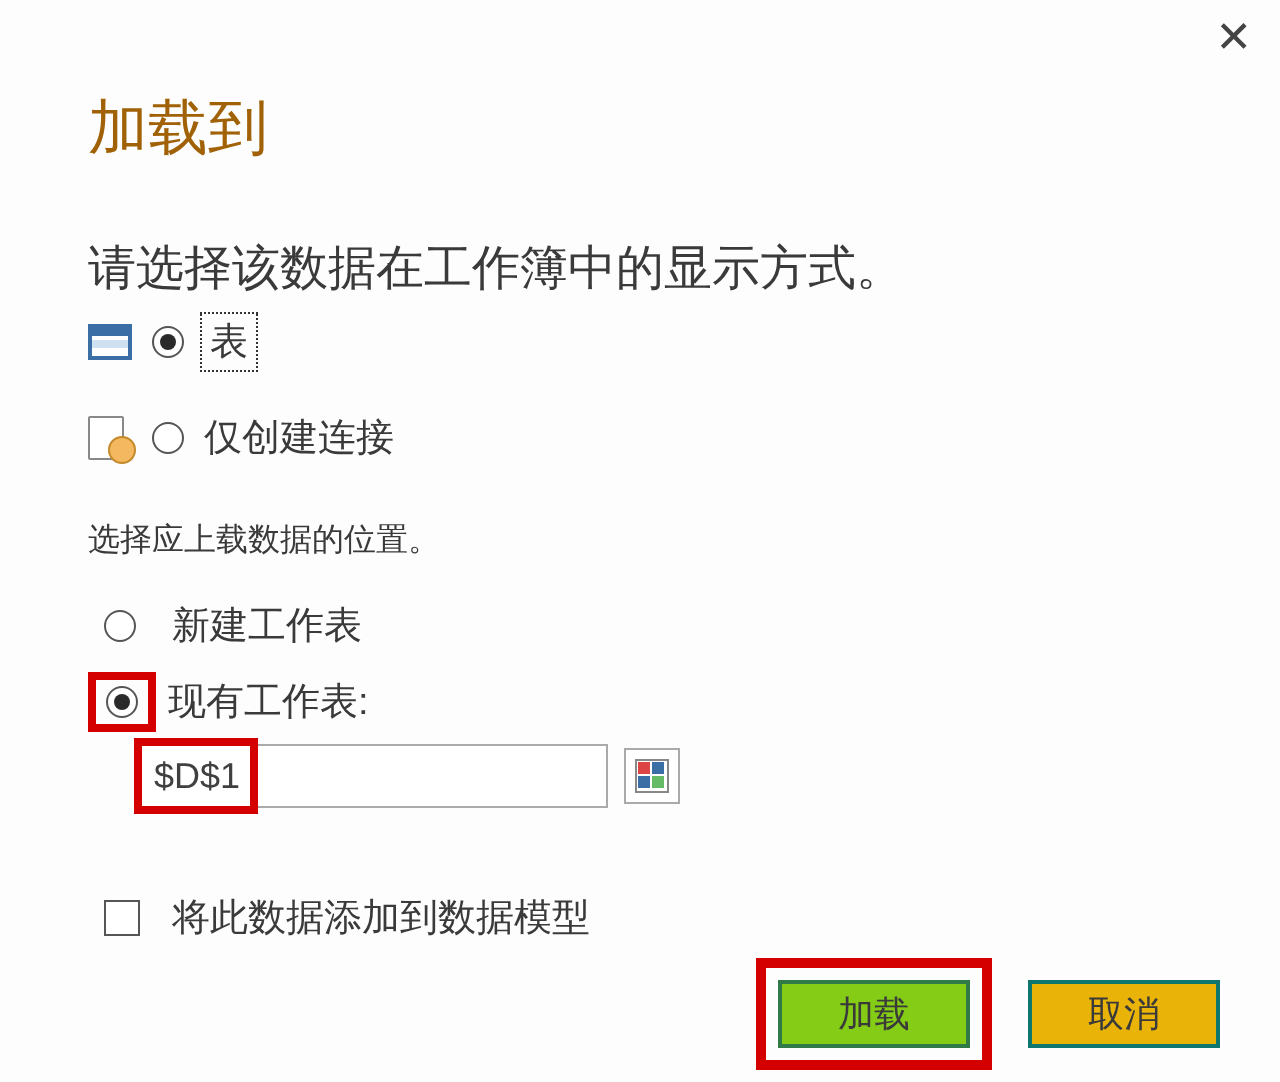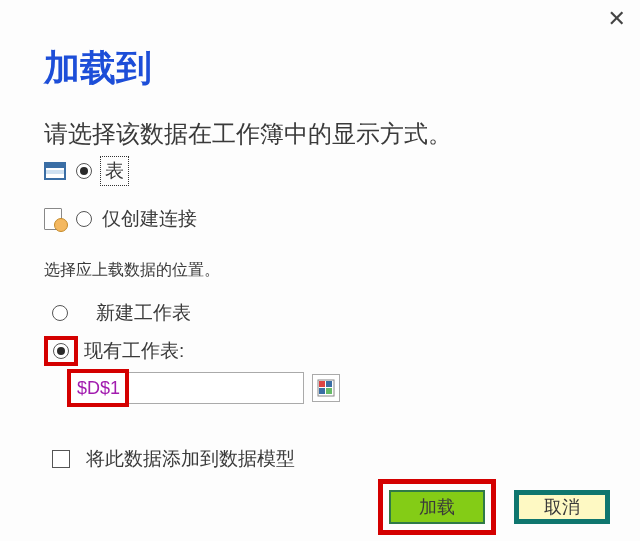--- a/index.html
+++ b/index.html
@@ -18,23 +18,23 @@
       font-size: 22px;
       font-weight: 200;
       color: #444;
       cursor: pointer;
       line-height: 1;
     }
     .dialog-title {
       position: absolute;
       left: 44px;
       top: 44px;
-      font-size: 36px;
-      color: #1d4ed8;
-      font-weight: 700;
+      font-size: 30px;
+      color: #a16207;
+      font-weight: 400;
     }
     .section1-text {
       position: absolute;
       left: 44px;
       top: 118px;
       font-size: 24px;
       color: #3a3a3a;
     }
     .row-table {
       position: absolute;
@@ -121,21 +121,21 @@
       top: 260px;
       font-size: 16px;
       color: #3a3a3a;
     }
     .row-newsheet {
       position: absolute;
       left: 52px;
       top: 300px;
       display: flex;
       align-items: center;
-      gap: 28px;
+      gap: 18px;
     }
     .row-existing {
       position: absolute;
       left: 44px;
       top: 336px;
       display: flex;
       align-items: center;
       gap: 2px;
     }
     .red-box {
@@ -151,21 +151,21 @@
       top: 372px;
       display: flex;
       align-items: flex-start;
       gap: 8px;
     }
     .cell-input {
       width: 234px; height: 32px;
       border: 1px solid #aaa;
       background: #fff;
       font-size: 18px;
-      color: #a21caf;
+      color: #404040;
       padding: 4px 6px;
       display: flex; align-items: center;
       position: relative;
     }
     .cell-input .red-inner {
       position: absolute;
       left: -4px; top: -4px;
       height: calc(100% + 8px);
       width: 62px;
       border: 4px solid #d40000;
@@ -196,22 +196,22 @@
     .buttons {
       position: absolute;
       bottom: 6px;
       right: 30px;
       display: flex;
       gap: 18px;
       align-items: center;
     }
     .btn {
       width: 96px; height: 34px;
-      border: 5px solid #0f766e;
-      background: #fef9c3;
+      border: 2px solid #0f766e;
+      background: #eab308;
       font-size: 18px;
       color: #3a3a3a;
       display: inline-flex;
       align-items: center; justify-content: center;
     }
     .btn.primary {
       border: 2px solid #2f7a47;
       background: #84cc16;
     }
     .red-wrap-btn {

